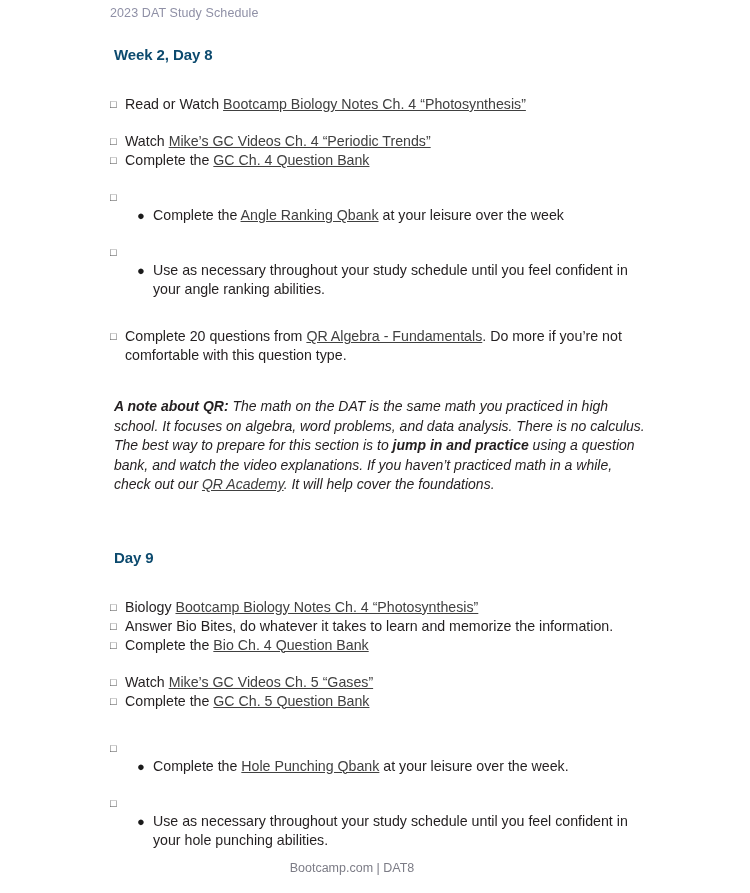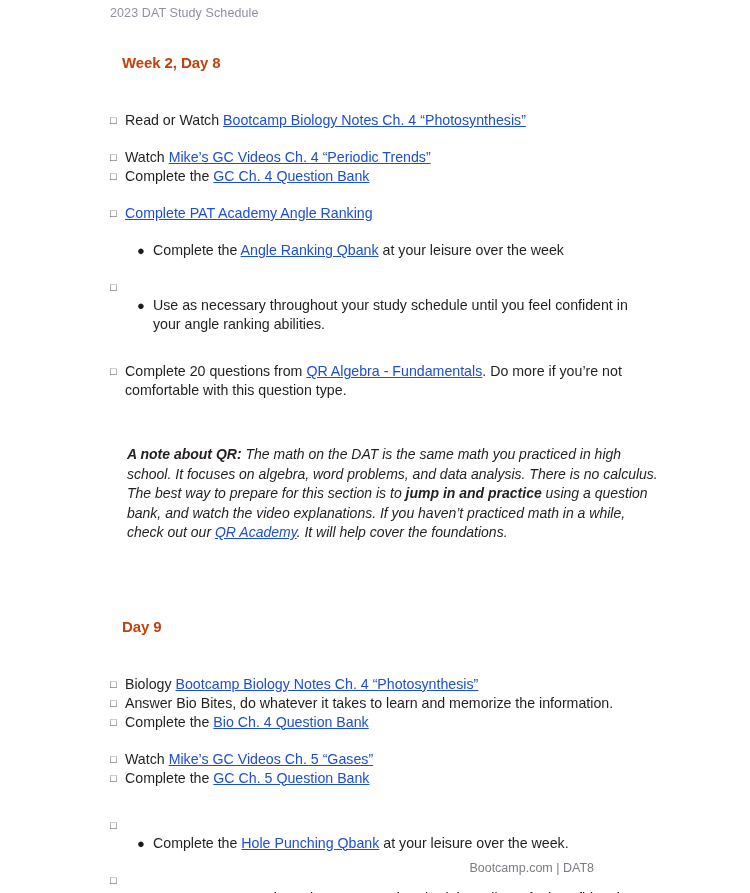--- a/index.html
+++ b/index.html
@@ -30,22 +30,22 @@
   }
   .content {
     position: absolute;
     left: 110px;
     top: 42px;
     width: 532px;
   }
   h2.section-heading {
     font-size: 15px;
     font-weight: bold;
-    color: #c2410c;
-    margin: 12px;
+    color: #0c4a6e;
+    margin: 4px;
     padding: 0;
     letter-spacing: -0.1px;
   }
   .spacer-lg { height: 28px; }
   .spacer-md { height: 18px; }
   .spacer-xl { height: 46px; }
 
   .check-line {
     position: relative;
     font-size: 14.2px;
@@ -72,46 +72,46 @@
   }
   .bullet-line .dot {
     position: absolute;
     left: 27px;
     top: 0;
     font-size: 13px;
     line-height: 19px;
     color: #1a1a1a;
   }
   a.doc-link, .doc-link {
-    color: #1d4ed8;
+    color: #404040;
     text-decoration: underline;
     text-underline-offset: 1px;
     cursor: pointer;
   }
   .note {
     font-size: 14px;
     line-height: 19.5px;
     font-style: italic;
     color: #231f20;
-    margin: 17px;
+    margin: 4px;
     width: 535px;
   }
   .note b {
     font-weight: bold;
     font-style: italic;
   }
   .footer {
     position: absolute;
     left: 110px;
     right: 110px;
     bottom: 18px;
     font-size: 12.5px;
     color: #7c7c86;
     display: flex;
-    justify-content: flex-end;
+    justify-content: center;
     align-items: baseline;
   }
   .footer .pagenum { color: #7c7c86; }
 </style>
 </head>
 <body>
 
 <div class="page">
 
   <div class="doc-header">2023 DAT Study Schedule</div>
@@ -136,21 +136,20 @@
 
     <div class="check-line">
       <span class="box">□</span>
       <span>Complete the </span><span class="doc-link">GC Ch. 4 Question Bank</span>
     </div>
 
     <div class="spacer-md"></div>
 
     <div class="check-line">
       <span class="box">□</span>
-      <span class="doc-link">Complete PAT Academy Angle Ranking</span>
     </div>
 
     <div class="spacer-md"></div>
 
     <div class="bullet-line">
       <span class="dot">●</span>
       <span>Complete the </span><span class="doc-link">Angle Ranking Qbank</span><span> at your leisure over the week</span>
     </div>
 
     <div class="spacer-md"></div>

